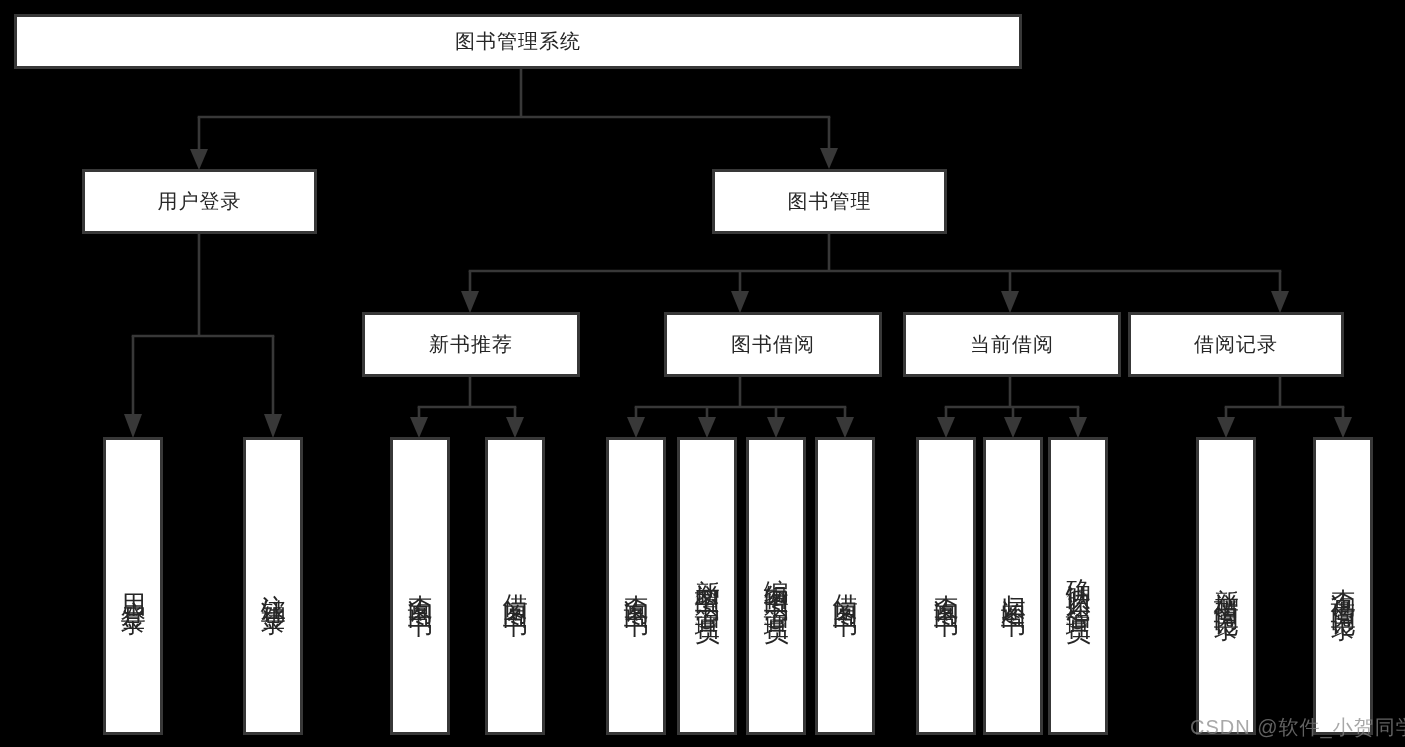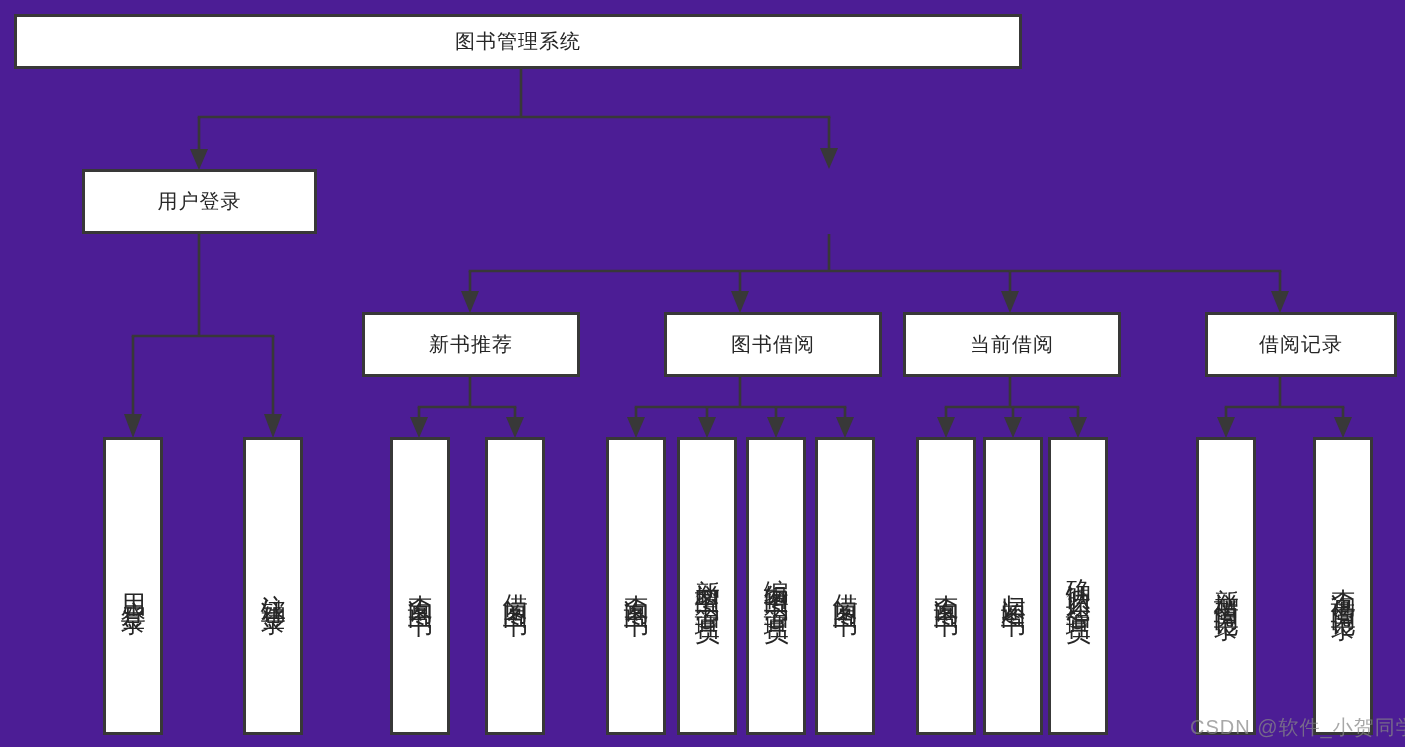--- a/index.html
+++ b/index.html
@@ -1,20 +1,20 @@
 <!DOCTYPE html>
 <html><head>
 <meta charset="utf-8">
 <style>
   html, body { margin: 0; padding: 0; background: #ffffff; }
   #stage {
     position: relative;
     width: 1405px;
     height: 747px;
-    background: #4c1d95;
+    background: #000000;
     font-family: "Liberation Sans", sans-serif;
     overflow: hidden;
   }
   #connectors {
     position: absolute;
     left: 0; top: 0;
     width: 1405px; height: 747px;
   }
   .box {
     position: absolute;
@@ -39,21 +39,21 @@
     letter-spacing: 6px;
     line-height: 1.1;
   }
   .root-box   { left: 14px;  top: 14px;  width: 1008px; height: 55px; }
   .l2-user    { left: 82px;  top: 169px; width: 235px;  height: 65px; }
   .l2-book    { left: 712px; top: 169px; width: 235px;  height: 65px; }
   .l3         { top: 312px; width: 218px; height: 65px; }
   .l3-newbook { left: 362px; }
   .l3-borrow  { left: 633px; margin-left: 31px; }
   .l3-current { left: 903px; text-align: center; }
-  .l3-record  { left: 1205px; width: 192px; }
+  .l3-record  { left: 1128px; width: 216px; }
   .leaf       { top: 437px; width: 60px; height: 298px; }
   .leaf-a1 { left: 103px; }  .leaf-a2 { left: 243px; }
   .leaf-b1 { left: 390px; }  .leaf-b2 { left: 485px; }
   .leaf-c1 { left: 606px; }  .leaf-c2 { left: 677px; }
   .leaf-c3 { left: 746px; }  .leaf-c4 { left: 815px; }
   .leaf-d1 { left: 916px; }  .leaf-d2 { left: 983px; }
   .leaf-d3 { left: 1048px; }
   .leaf-e1 { left: 1196px; } .leaf-e2 { left: 1313px; }
   #watermark {
     position: absolute;
@@ -137,20 +137,23 @@
     </g>
   </svg>
 
   <div class="box root-box">
     <span class="lbl">图书管理系统</span>
   </div>
 
   <div class="box l2-user">
     <span class="lbl">用户登录</span>
   </div>
+  <div class="box l2-book">
+    <span class="lbl">图书管理</span>
+  </div>
 
   <div class="box l3 l3-newbook">
     <span class="lbl">新书推荐</span>
   </div>
   <div class="box l3 l3-borrow">
     <span class="lbl">图书借阅</span>
   </div>
   <div class="box l3 l3-current">
     <span class="lbl">当前借阅</span>
   </div>

